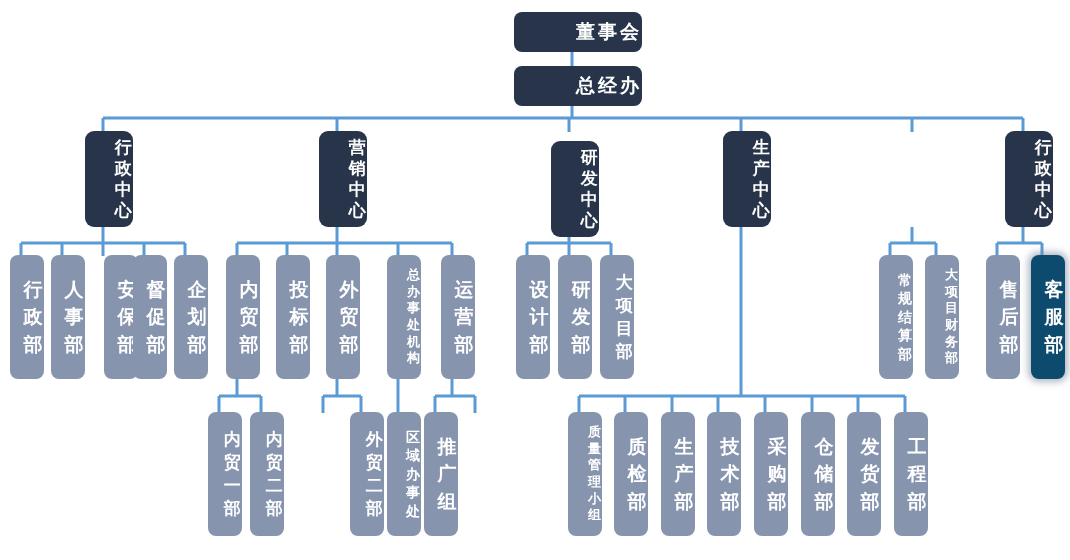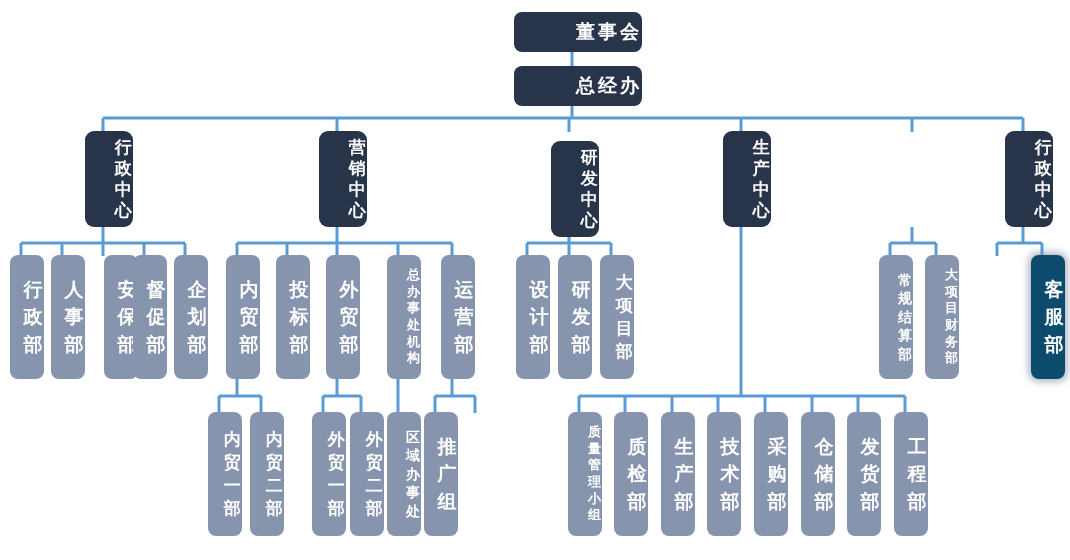--- a/index.html
+++ b/index.html
@@ -107,32 +107,32 @@
       <span>大项目部</span>
     </div>
 
   <div class="n light sm v c5" style="left:873px;top:255px">
       <span>常规结算部</span>
     </div>
   <div class="n light sm v c6" style="left:919px;top:255px">
       <span>大项目财务部</span>
     </div>
 
+  <div class="n light sm v c3" style="left:980px;top:255px">
+      <span>售后部</span>
+    </div>
   <div class="n light sm v c3 sel" style="left:1025px;top:255px">
       <span>客服部</span>
     </div>
 
   <div class="n light sm v c4" style="left:202px;top:412px">
       <span>内贸一部</span>
     </div>
   <div class="n light sm v c4" style="left:244px;top:412px">
       <span>内贸二部</span>
-    </div>
-  <div class="n light sm v c4" style="left:306px;top:412px">
-      <span>外贸一部</span>
     </div>
   <div class="n light sm v c4" style="left:344px;top:412px">
       <span>外贸二部</span>
     </div>
   <div class="n light sm v c5" style="left:381px;top:412px">
       <span>区域办事处</span>
     </div>
   <div class="n light sm v c3" style="left:418px;top:412px">
       <span>推广组</span>
     </div>

